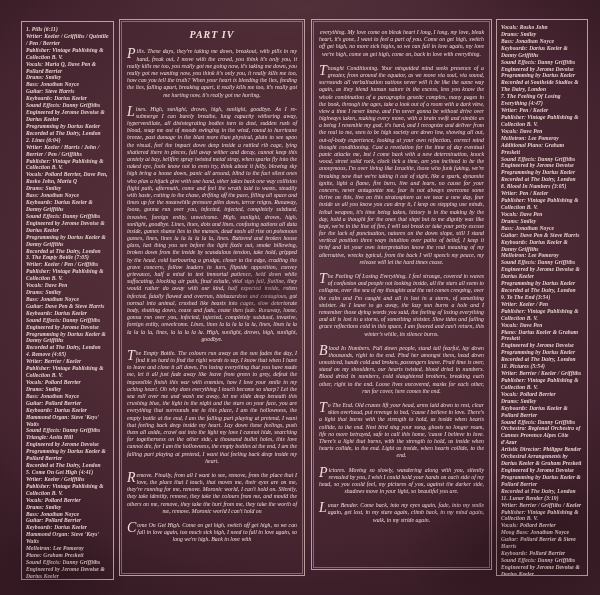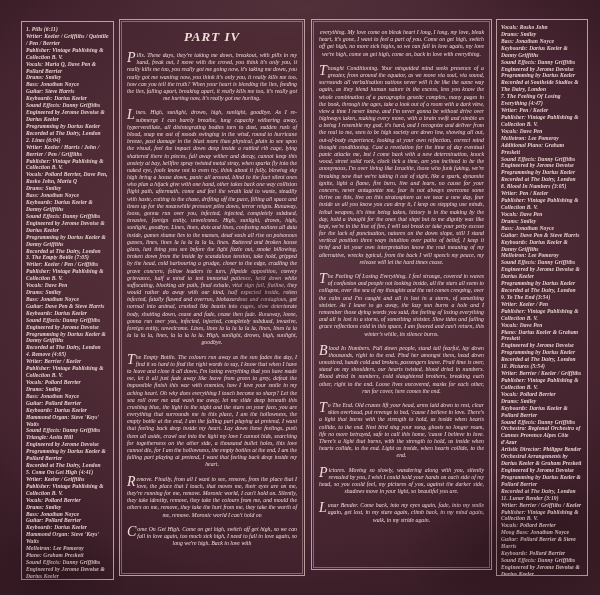--- a/index.html
+++ b/index.html
@@ -26,21 +26,21 @@
     color:#e7d3ce; font-style:italic; font-weight:bold;
     font-size:5.5px; line-height:1.26; letter-spacing:0.1px;
   }
   .credit-line { margin:0; }
   .lyrics-panel {
     padding:7px 7px 5px;
     color:#eedcd6; font-style:italic;
     font-size:5.8px; line-height:1.24;
   }
   .part-header {
-    text-align:center; font-weight:bold; font-size:13px;
+    text-align:center; font-weight:bold; font-size:10px;
     letter-spacing:1px; margin:2px 0 7px; color:#f0ded8;
   }
   .lyric-para {
     margin:0 0 7px; text-align:justify; text-align-last:center;
   }
   .lyric-para .cap {
     float:left; font-size:14px; line-height:10px; padding:1px 1px 0 0;
     color:#f2e0da;
   }
   .stain { position:absolute; pointer-events:none; }

